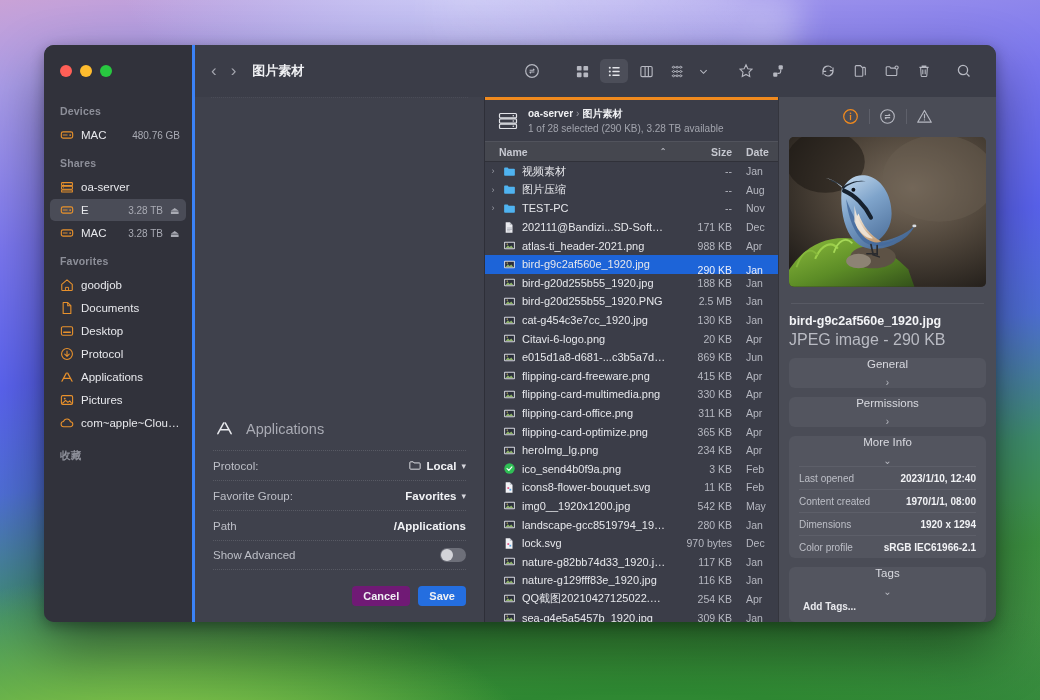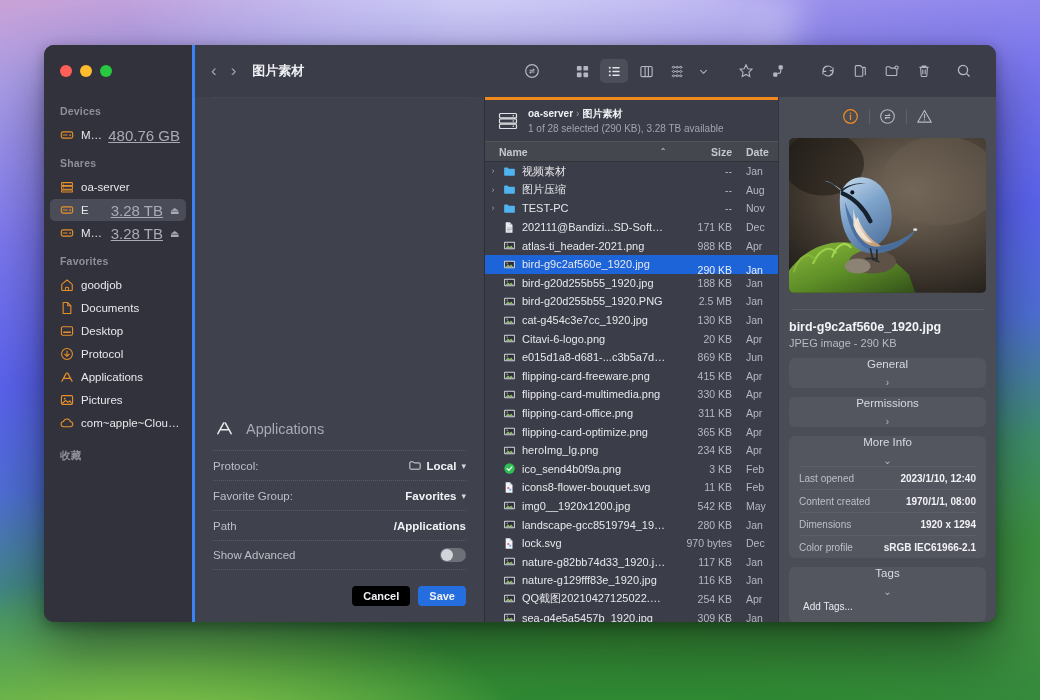--- a/index.html
+++ b/index.html
@@ -50,21 +50,21 @@
   }
   .sb-head.cjk { padding-top: 14px; }
   .sb-row {
     display: flex; align-items: center; height: 22px; margin: 1px 6px;
     padding: 0 6px 0 10px; border-radius: 5px; font-size: 11.5px; color: #e7e8ec;
     gap: 7px; white-space: nowrap;
   }
   .sb-row.sel { background: #4a4c57; }
   .sb-ico { width: 14px; height: 14px; flex: 0 0 14px; display: flex; align-items: center; justify-content: center; color: #e8912c; }
   .sb-label { flex: 1; overflow: hidden; text-overflow: ellipsis; }
-  .sb-meta { font-size: 15px; color: #a9abb4; text-decoration: underline; }
+  .sb-meta { font-size: 10px; color: #a9abb4; }
   .sb-eject { width: 10px; color: #a9abb4; font-size: 10px; }
 
   
   .right-wrap { flex: 1; display: flex; flex-direction: column; min-width: 0; }
   .toolbar {
     height: 52px; flex: 0 0 52px; background: #3b3d48;
     display: flex; align-items: center; padding: 0 16px; gap: 0;
     border-bottom: 0px;
   }
   .tb-nav { display: flex; align-items: center; gap: 14px; color: #a3a5ae; font-size: 17px; }
@@ -101,21 +101,21 @@
   .f-key { color: #bdbfc7; }
   .f-val { color: #f1f2f5; font-weight: bold; display: flex; align-items: center; gap: 5px; }
   .f-val .chev { color: #d6d7dd; font-size: 9px; font-weight: normal; }
   .toggle {
     width: 26px; height: 14px; border-radius: 7px; background: #6d6f79; position: relative;
   }
   .toggle .knob { position: absolute; left: 1px; top: 1px; width: 12px; height: 12px; border-radius: 50%; background: #d3d4d9; }
   .btn-row { display: flex; justify-content: flex-end; gap: 8px; padding-top: 16px; }
   .btn {
     height: 20px; padding: 0 11px; border-radius: 4px; font-size: 11px; font-weight: bold;
-    display: flex; align-items: center; color: #f0f1f4; background: #000000;
+    display: flex; align-items: center; color: #f0f1f4; background: #701a75;
   }
   .btn.primary { background: #246ee0; }
 
   
   .list-pane { flex: 1; min-width: 0; background: #3b3d48; display: flex; flex-direction: column; }
   .loc-bar {
     border-top: 3px solid #f08a1e; display: flex; align-items: center; gap: 9px;
     padding: 7px 10px 7px 12px; background: #3b3d48;
   }
   .loc-texts { min-width: 0; }
@@ -153,37 +153,37 @@
   .info-tools { display: flex; align-items: center; justify-content: center; gap: 0; height: 40px; }
   .itool { width: 36px; display: flex; align-items: center; justify-content: center; }
   .itool-div { width: 1px; height: 15px; background: #5e606a; }
   .preview {
     height: 157px; border-radius: 5px; overflow: hidden; margin: 2px 0 0 0;
     background: linear-gradient(150deg, #2b2823 0%, #4a423a 45%, #6b6159 70%, #3a342e 100%);
     position: relative;
   }
   .info-div { height: 1px; background: #585a64; margin: 16px 2px 10px; }
   .f-title { font-size: 12.5px; font-weight: bold; color: #f2f3f6; }
-  .f-sub { font-size: 11px; color: #b9bbc3; margin-top: 3px; }
+  .f-sub { font-size: 16px; color: #b9bbc3; margin-top: 3px; }
 
   .card {
     background: #53555f; border-radius: 6px; margin-top: 9px; padding: 0 10px;
   }
   .card-head {
     display: flex; align-items: center; justify-content: space-between;
     height: 30px; font-size: 11.5px; color: #d9dae0; flex-direction: column;
   }
   .card-head .chev { color: #b7b9c1; font-size: 10px; }
   .kv {
     display: flex; align-items: center; justify-content: space-between;
     height: 23px; font-size: 10px; border-top: 1px solid #5d5f69;
   }
   .kv .k { color: #bdbfc7; }
   .kv .v { color: #f1f2f5; font-weight: bold; }
-  .addtags { font-size: 10px; font-weight: normal; color: #e8e9ed; padding: 4px 0 10px 4px; }
+  .addtags { font-size: 10px; font-weight: bold; color: #e8e9ed; padding: 4px 0 10px 4px; }
 
   svg { display: block; }
 </style>
 </head>
 <body>
 <div class="beam"></div>
 
 <div class="window">
 
   <div class="sidebar">

